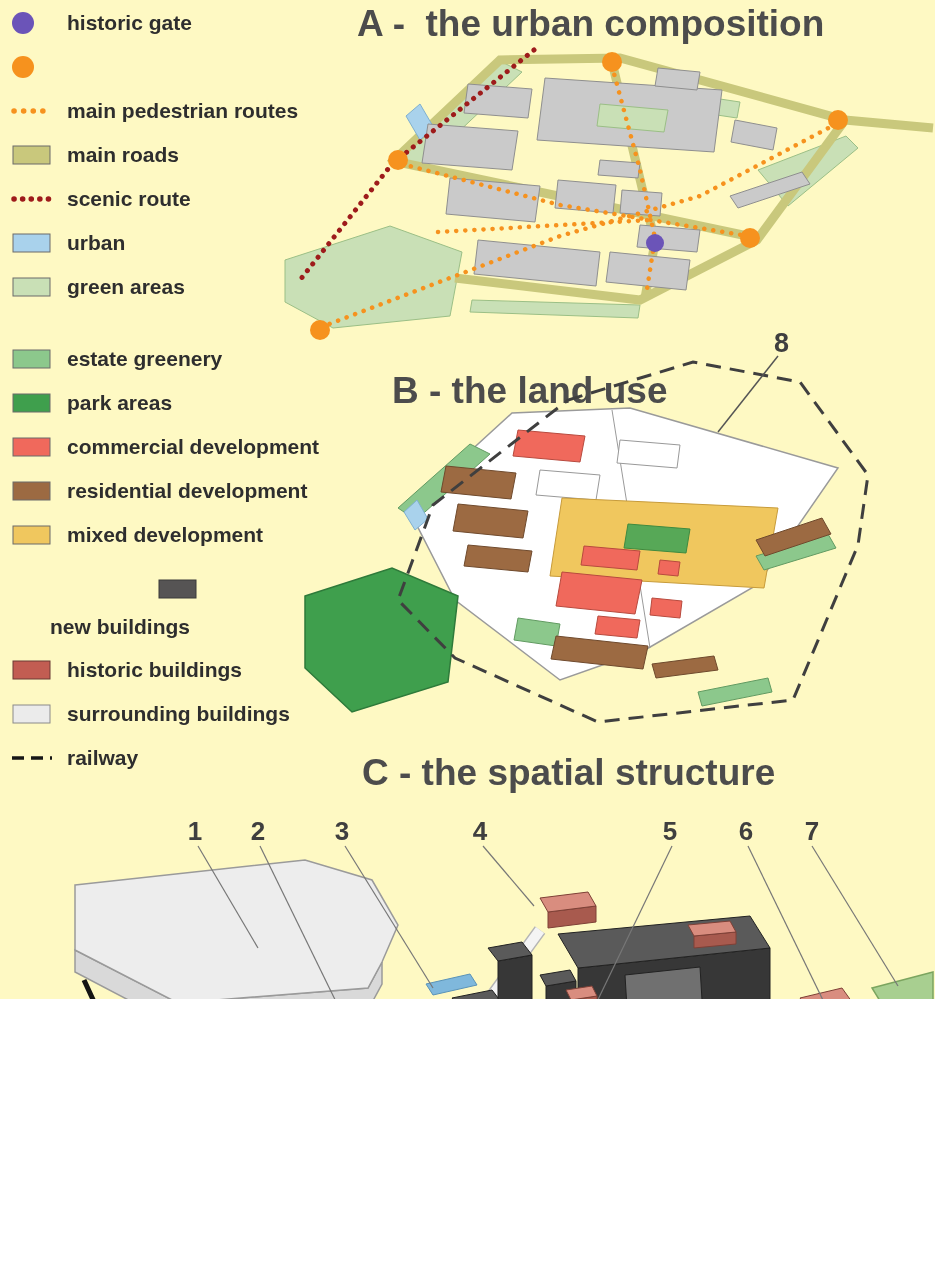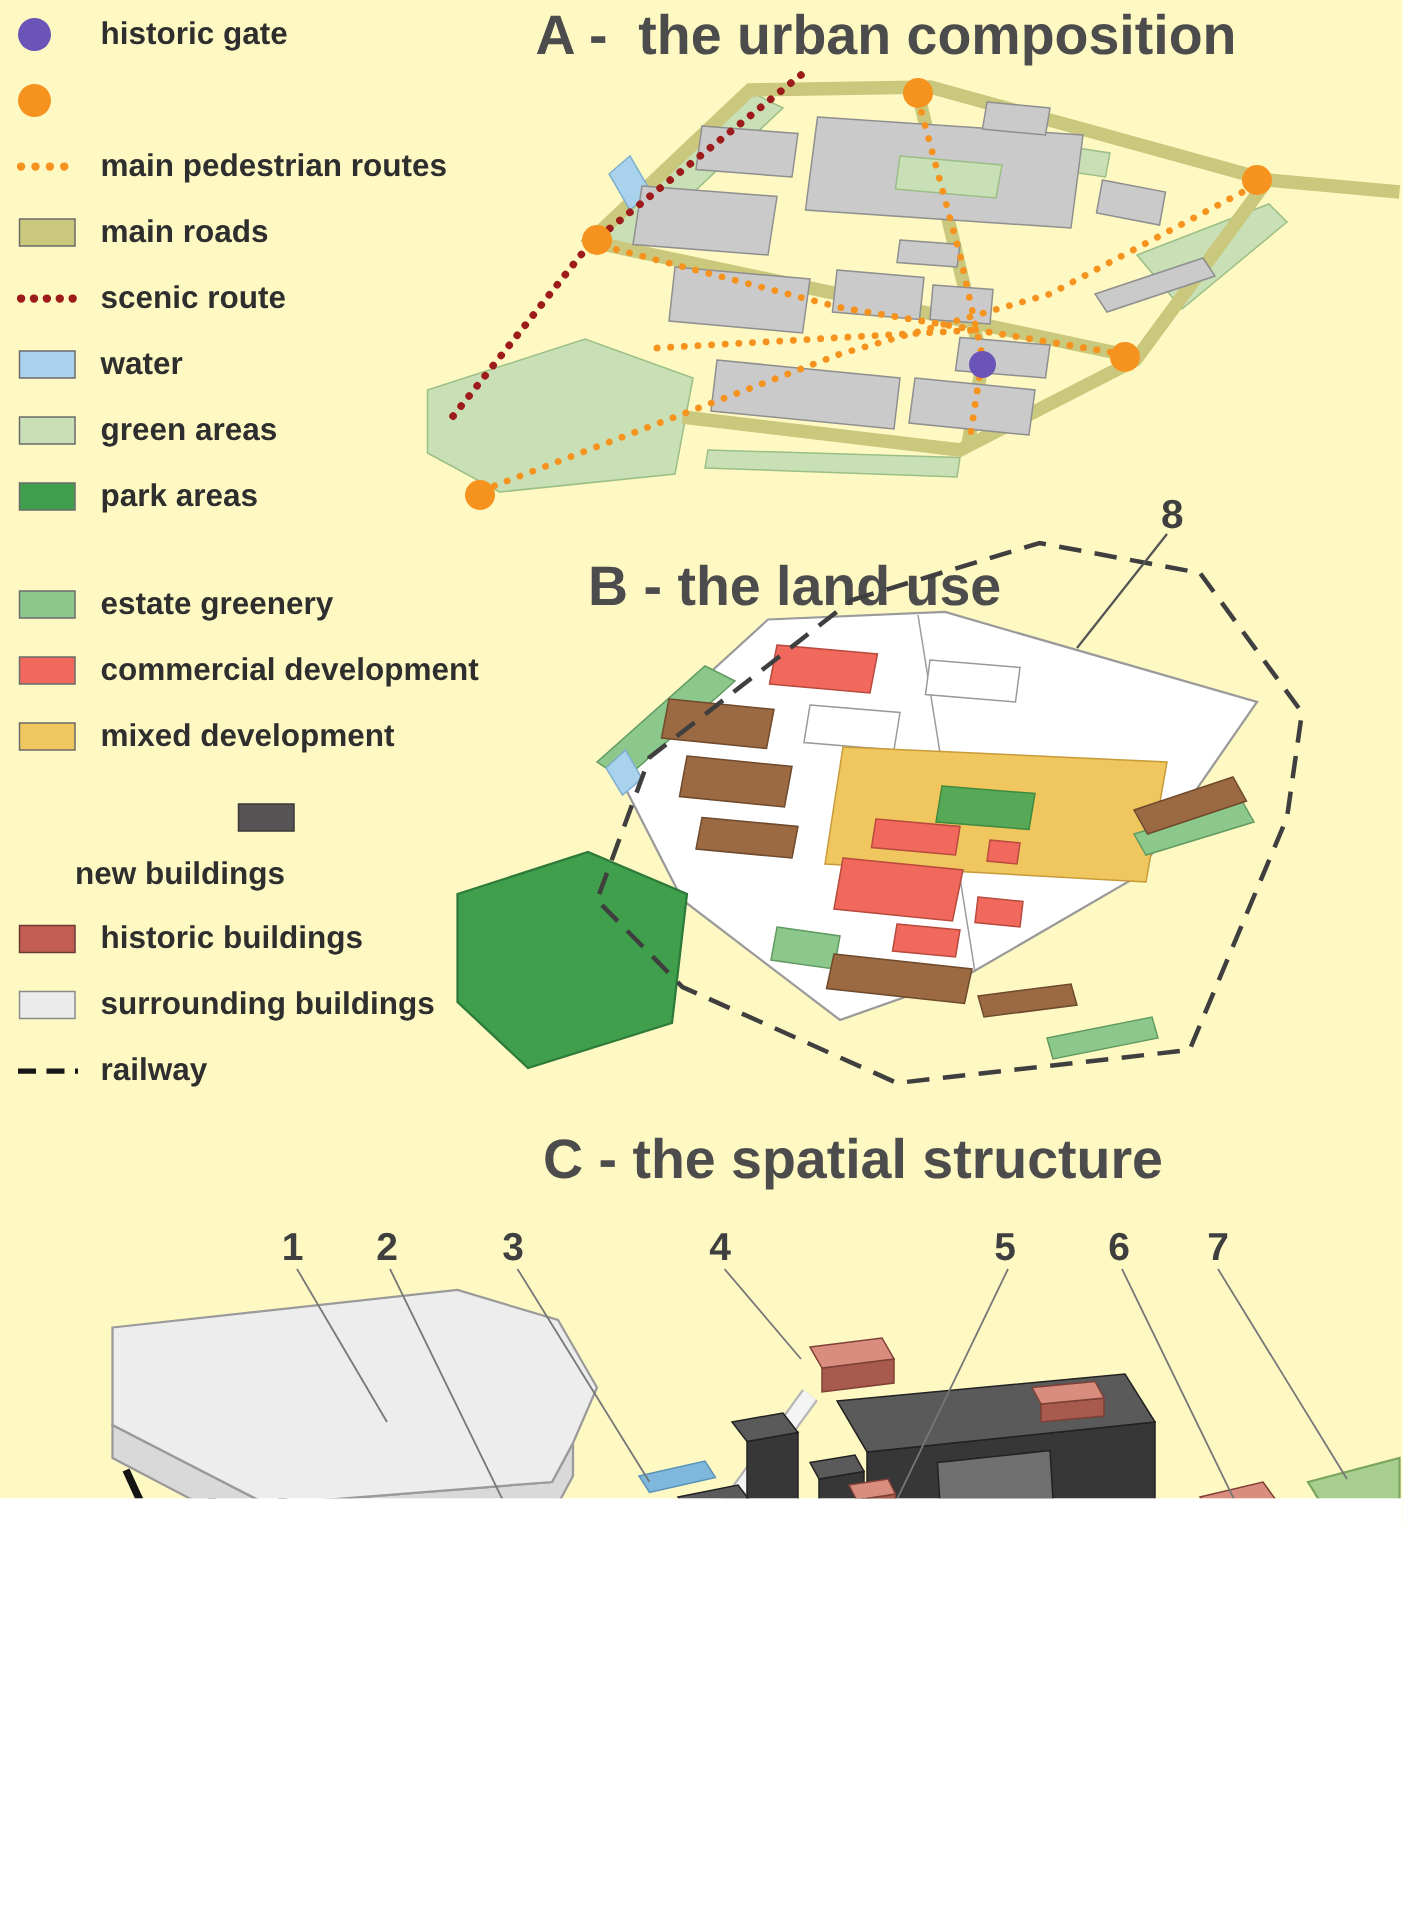--- a/index.html
+++ b/index.html
@@ -54,46 +54,52 @@
     <div class="legend-item">
       <svg class="sw" viewBox="0 0 44 26">
           <line x1="4" y1="13" x2="42" y2="13" stroke-width="5.5" stroke-linecap="round" stroke-dasharray="0.1 8.5" stroke="#9e1b1b"></line>
         </svg>
       <span class="lb">scenic route</span>
     </div>
     <div class="legend-item">
       <svg class="sw" viewBox="0 0 44 26">
           <rect x="3" y="4" width="37" height="18" stroke="#6b6b6b" stroke-width="1" fill="#a9d2ec"></rect>
         </svg>
-      <span class="lb">water</span>
+      <span class="lb">urban</span>
     </div>
     <div class="legend-item">
       <svg class="sw" viewBox="0 0 44 26">
           <rect x="3" y="4" width="37" height="18" stroke="#6b6b6b" stroke-width="1" fill="#c9e0b6"></rect>
         </svg>
       <span class="lb">green areas</span>
     </div>
 
+    <div class="legend-item g2">
+      <svg class="sw" viewBox="0 0 44 26">
+          <rect x="3" y="4" width="37" height="18" stroke="#6b6b6b" stroke-width="1" fill="#8cc88c"></rect>
+        </svg>
+      <span class="lb">estate greenery</span>
+    </div>
     <div class="legend-item">
       <svg class="sw" viewBox="0 0 44 26">
           <rect x="3" y="4" width="37" height="18" stroke="#6b6b6b" stroke-width="1" fill="#3f9f4d"></rect>
         </svg>
       <span class="lb">park areas</span>
     </div>
-    <div class="legend-item g2">
-      <svg class="sw" viewBox="0 0 44 26">
-          <rect x="3" y="4" width="37" height="18" stroke="#6b6b6b" stroke-width="1" fill="#8cc88c"></rect>
-        </svg>
-      <span class="lb">estate greenery</span>
-    </div>
     <div class="legend-item">
       <svg class="sw" viewBox="0 0 44 26">
           <rect x="3" y="4" width="37" height="18" stroke="#6b6b6b" stroke-width="1" fill="#f0695c"></rect>
         </svg>
       <span class="lb">commercial development</span>
+    </div>
+    <div class="legend-item">
+      <svg class="sw" viewBox="0 0 44 26">
+          <rect x="3" y="4" width="37" height="18" stroke="#6b6b6b" stroke-width="1" fill="#9c6a42"></rect>
+        </svg>
+      <span class="lb">residential development</span>
     </div>
     <div class="legend-item">
       <svg class="sw" viewBox="0 0 44 26">
           <rect x="3" y="4" width="37" height="18" stroke="#6b6b6b" stroke-width="1" fill="#f0c75e"></rect>
         </svg>
       <span class="lb">mixed development</span>
     </div>
 
     <div class="legend-item g3">
       <svg class="sw" viewBox="0 0 44 26">

